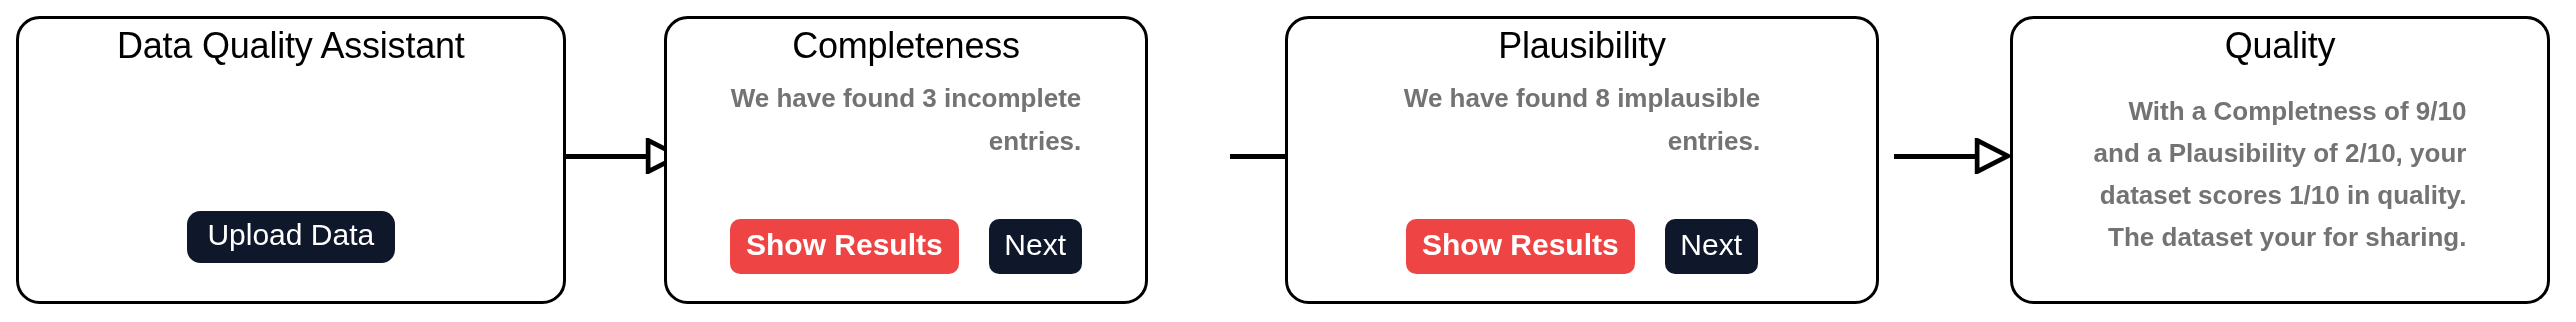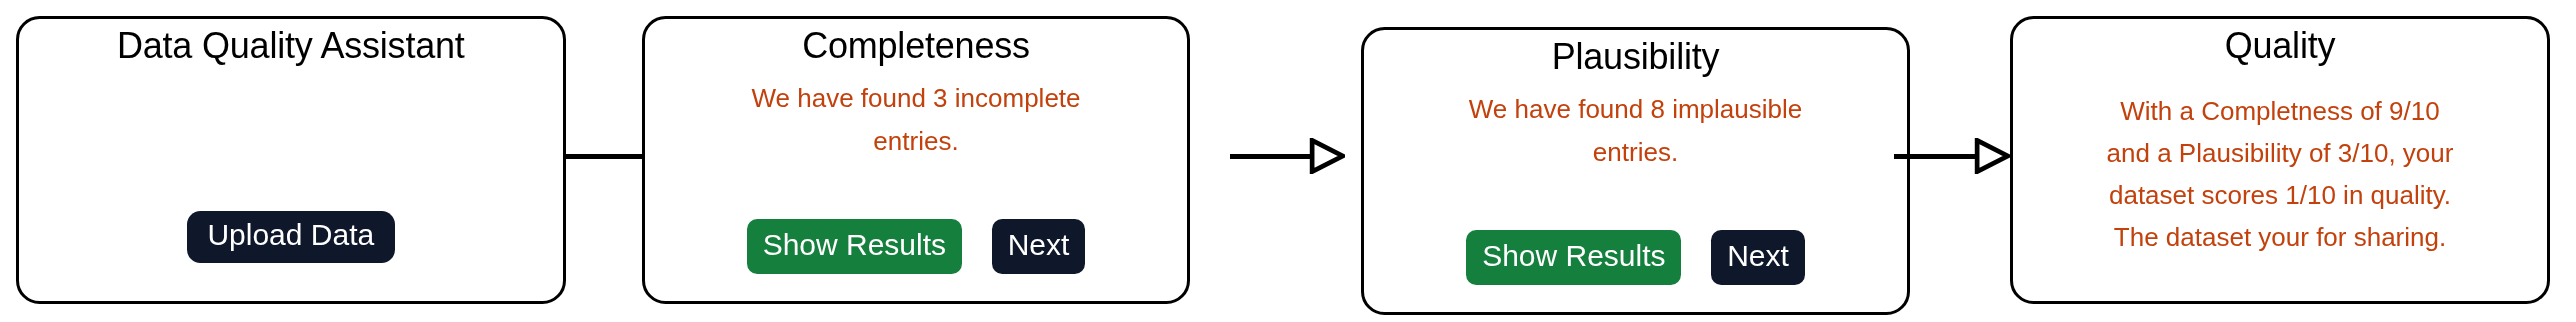--- a/index.html
+++ b/index.html
@@ -42,23 +42,24 @@
     color: #000000;
     text-align: center;
     margin-top: 6.3px;
     white-space: nowrap;
     letter-spacing: -0.2px;
   }
 
   .card-body {
     font-size: 26px;
     line-height: 43px;
-    color: #c2410c;
-    text-align: center;
+    color: #737373;
+    text-align: right;
     margin-top: 11px;
+    font-weight: bold;
   }
 
   .card-body-lines {
     display: block;
   }
   .card-body-lines .body-line {
     display: block;
   }
 
   
@@ -83,21 +84,22 @@
     border-radius: 10.2px;
     padding: 11px 15.8px 14px 15.8px;
     white-space: nowrap;
     box-sizing: border-box;
     user-select: none;
   }
   .btn-primary {
     background: #0f172a;
   }
   .btn-secondary {
-    background: #15803d;
+    background: #ef4444;
+    font-weight: bold;
   }
 
   
   .btn-row-single {
     bottom: 38px;
   }
   .btn-upload {
     border-radius: 13.4px;
     padding: 9.5px 20.5px 12.6px 20.5px;
   }
@@ -139,42 +141,42 @@
 
   <div class="connector" style="left:565px; width:117px;">
     <div class="line" style="width:88px;"></div>
     <div class="arrow-head" style="left:80px;">
       <svg width="36" height="36" viewBox="0 0 46 46">
         <polygon points="4,3 43,23 4,43" fill="#ffffff" stroke="#000000" stroke-width="6" stroke-linejoin="miter"></polygon>
       </svg>
     </div>
   </div>
 
-  <div class="card" style="left:642px; width:548px;">
+  <div class="card" style="left:664px; width:484px;">
     <div class="card-title">Completeness</div>
     <div class="card-body card-body-lines">
       <span class="body-line">We have found 3 incomplete</span>
       <span class="body-line">entries.</span>
     </div>
     <div class="btn-row">
       <span class="btn btn-secondary">Show Results</span>
       <span class="btn btn-primary">Next</span>
     </div>
   </div>
 
   <div class="connector" style="left:1230px; width:115px;">
     <div class="line" style="width:87px;"></div>
     <div class="arrow-head" style="left:79px;">
       <svg width="36" height="36" viewBox="0 0 46 46">
         <polygon points="4,3 43,23 4,43" fill="#ffffff" stroke="#000000" stroke-width="6" stroke-linejoin="miter"></polygon>
       </svg>
     </div>
   </div>
 
-  <div class="card" style="left:1361px; width:549px;margin-top:11px;">
+  <div class="card" style="left:1285px; width:594px;">
     <div class="card-title">Plausibility</div>
     <div class="card-body card-body-lines">
       <span class="body-line">We have found 8 implausible</span>
       <span class="body-line">entries.</span>
     </div>
     <div class="btn-row">
       <span class="btn btn-secondary">Show Results</span>
       <span class="btn btn-primary">Next</span>
     </div>
   </div>
@@ -185,20 +187,20 @@
       <svg width="36" height="36" viewBox="0 0 46 46">
         <polygon points="4,3 43,23 4,43" fill="#ffffff" stroke="#000000" stroke-width="6" stroke-linejoin="miter"></polygon>
       </svg>
     </div>
   </div>
 
   <div class="card" style="left:2010px; width:540px;">
     <div class="card-title">Quality</div>
     <div class="card-body card-body-lines" style="margin-top:23.6px; line-height:42px;">
       <span class="body-line">With a Completness of 9/10</span>
-      <span class="body-line">and a Plausibility of 3/10, your</span>
+      <span class="body-line">and a Plausibility of 2/10, your</span>
       <span class="body-line">dataset scores 1/10 in quality.</span>
       <span class="body-line">The dataset your for sharing.</span>
     </div>
   </div>
 
 </div>
 
 
 </body></html>

